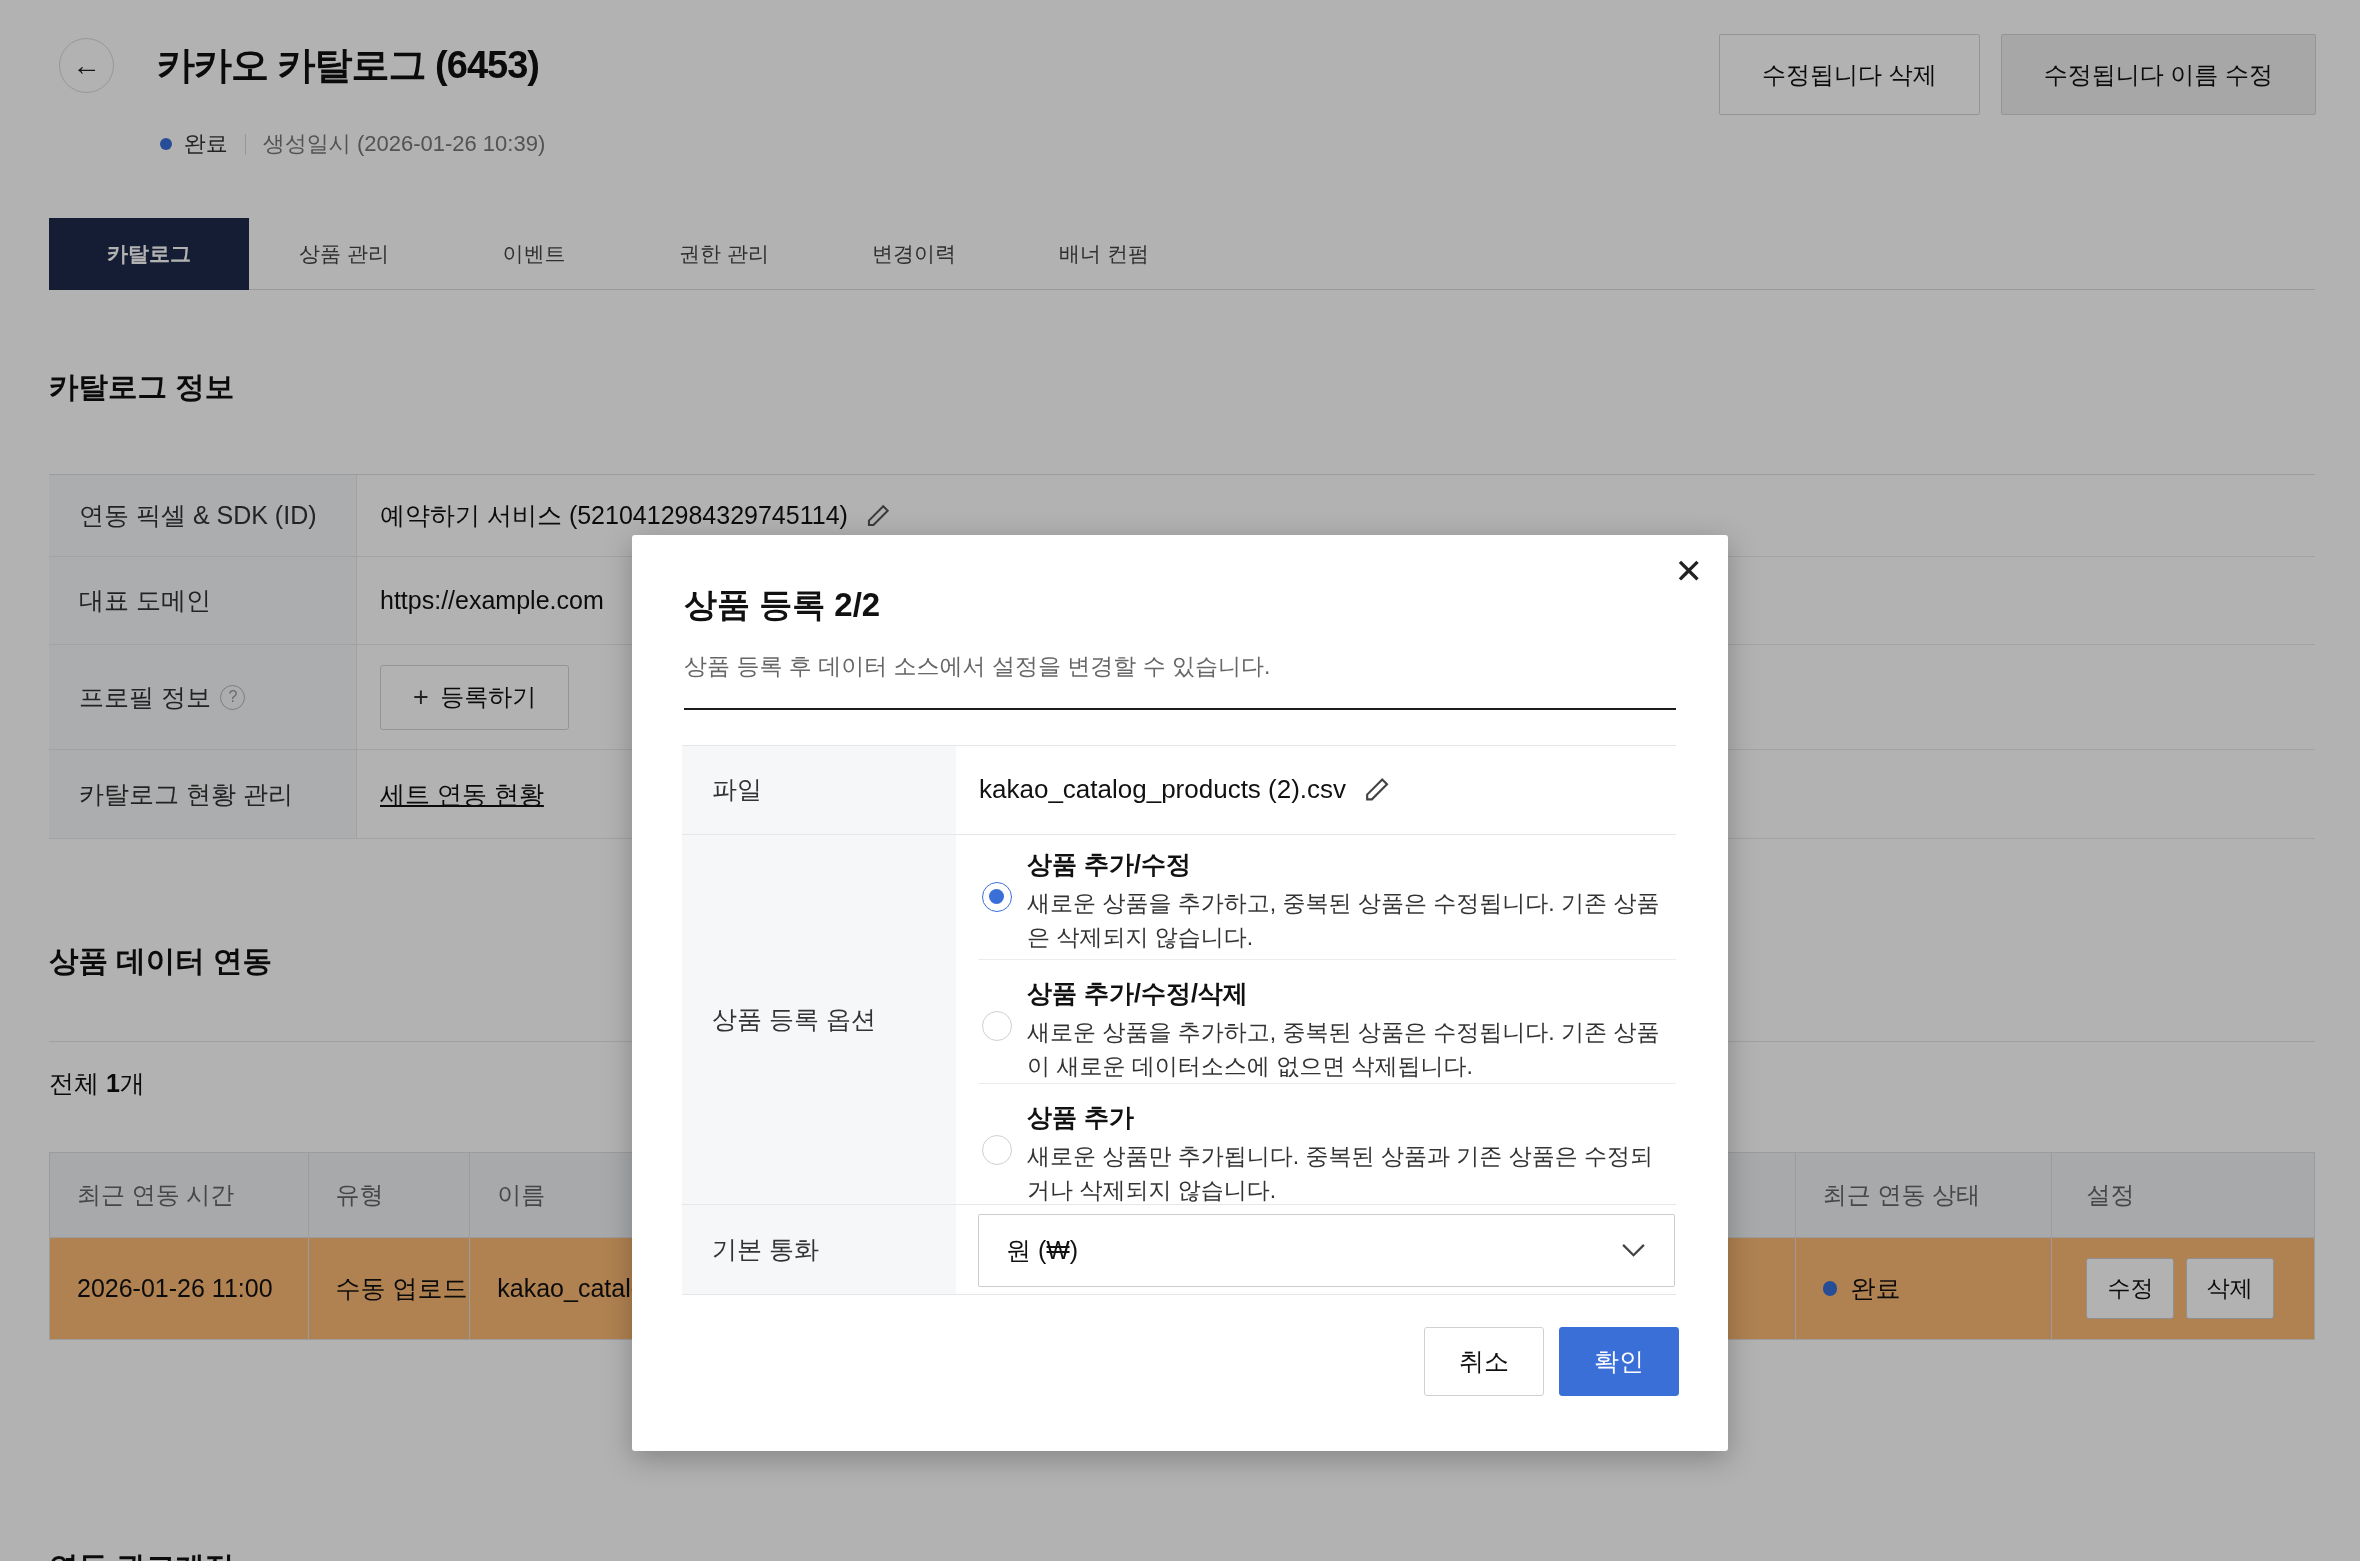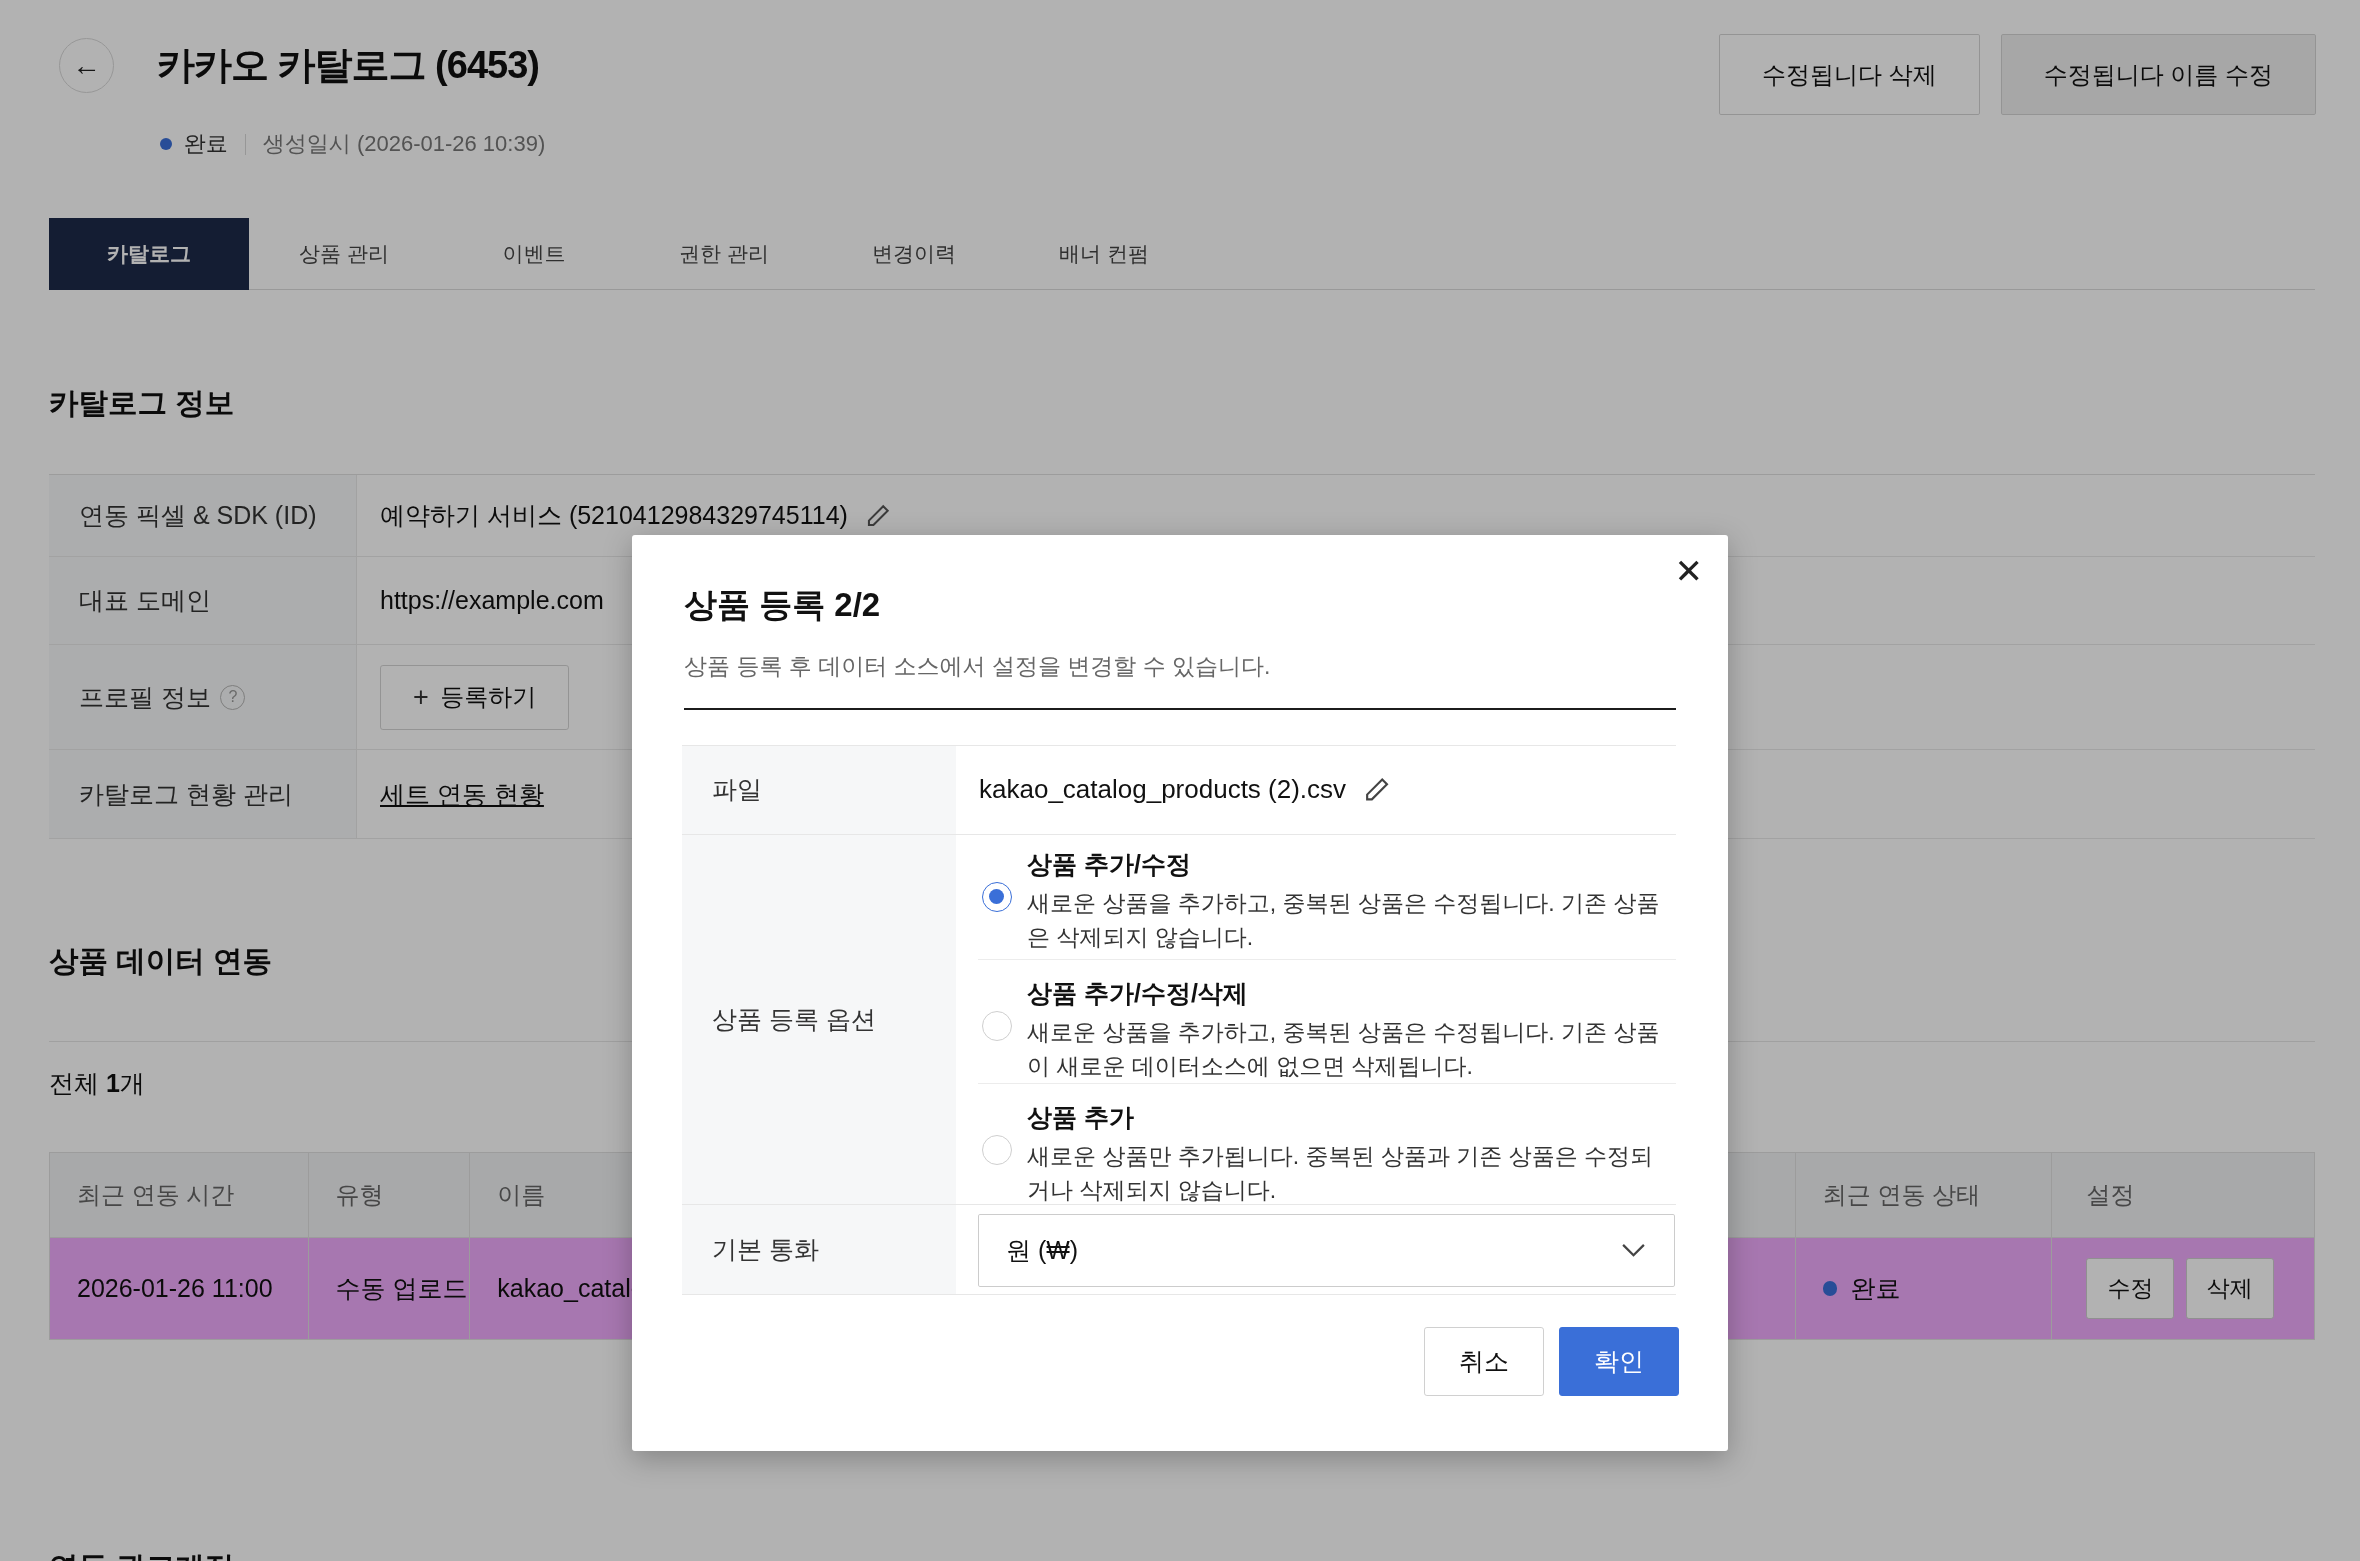--- a/index.html
+++ b/index.html
@@ -24,21 +24,21 @@
 
   
   .tabs { position:absolute; left:49px; top:218px; width:2266px; height:72px; display:flex;
     border-bottom:1px solid #dcdcdc; background:#fff; }
   .tab { width:190px; height:72px; display:flex; align-items:center; justify-content:center;
     font-size:21px; color:#444; cursor:pointer; }
   .tab.active { width:200px; background:#1e2a49; color:#fff; font-weight:bold; }
 
   
   .sec-heading { position:absolute; left:49px; font-size:29.5px; font-weight:bold; color:#111; }
-  .h-info { top:384px; }
+  .h-info { top:368px; }
   .info-table { position:absolute; left:49px; top:474px; width:2266px; border-top:1px solid #e0e0e0; }
   .info-row { display:flex; border-bottom:1px solid #e8e8e8; }
   .info-label { width:308px; background:#f7f8f9; border-right:1px solid #e8e8e8; padding-left:30px;
     display:flex; align-items:center; font-size:25px; color:#333; }
   .info-value { flex:1; padding-left:23px; display:flex; align-items:center; font-size:25px; color:#111; }
   .r1 { height:82px; } .r2 { height:88px; } .r3 { height:89px; } .r4 { height:105px; }
   .link { text-decoration:underline; cursor:pointer; }
   .pencil { margin-left:17px; cursor:pointer; display:inline-flex; }
   .qmark { width:25px; height:25px; border:1px solid #b5b5b5; border-radius:50%; color:#999; font-size:16px;
     display:inline-flex; align-items:center; justify-content:center; margin-left:9.5px; }
@@ -46,21 +46,21 @@
     font-size:24px; color:#111; cursor:pointer; display:inline-flex; align-items:center; gap:11.4px; font-family:inherit; }
   .plus { font-size:27px; color:#333; }
 
   
   .h-data { top:942px; }
   .sec-divider { position:absolute; left:49px; top:1041px; width:2266px; height:1px; background:#e5e5e5; }
   .total { position:absolute; left:49px; top:1067px; font-size:25px; color:#111; }
   .total b { font-weight:bold; }
   .data-table { position:absolute; left:49px; top:1152px; width:2266px; font-size:25px; }
   .dt-head { display:flex; height:85px; background:#f1f2f4; border:1px solid #e0e0e0; border-bottom:none; }
-  .dt-row  { display:flex; height:103px; background:#f0abfc; border:1px solid #e0e0e0; }
+  .dt-row  { display:flex; height:103px; background:#fdba74; border:1px solid #e0e0e0; }
   .dt-cell { display:flex; align-items:center; padding-left:27px; border-right:1px solid #e0e0e0; }
   .dt-cell:last-child { border-right:none; }
   .c-time { width:259px; } .c-type { width:162px; } .c-name { width:1328px; }
   .c-status { width:257px; } .c-set { width:262px; }
   .dt-head .dt-cell { color:#666; font-size:24px; }
   .sdot { width:14.3px; height:14.3px; border-radius:50%; background:#3a6fd8; margin-right:13.3px; }
   .mini-btn { width:88px; height:61px; border:1px solid #cfcfcf; border-radius:2.9px; background:#fff;
     font-size:23px; color:#111; cursor:pointer; font-family:inherit; }
   .mini-btn + .mini-btn { margin-left:11.4px; }
   .c-set { padding-left:34px; }

